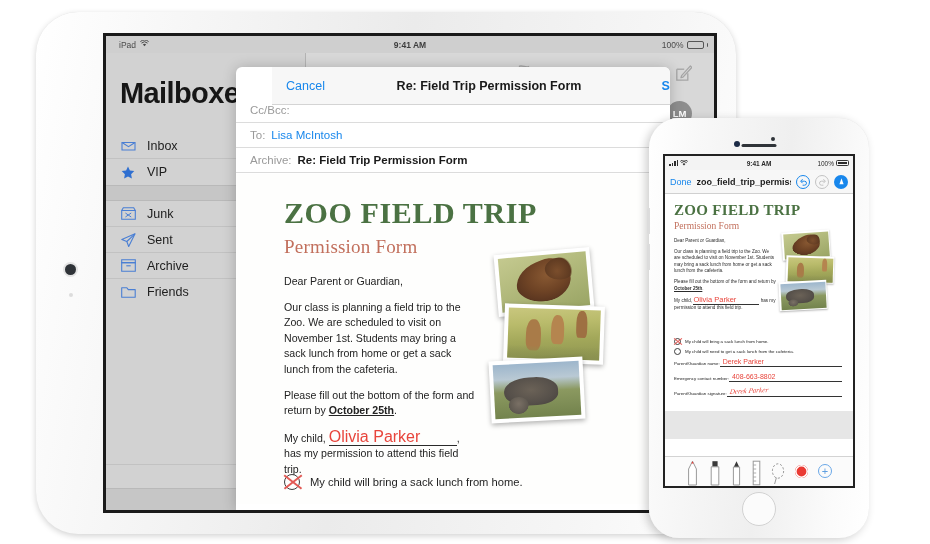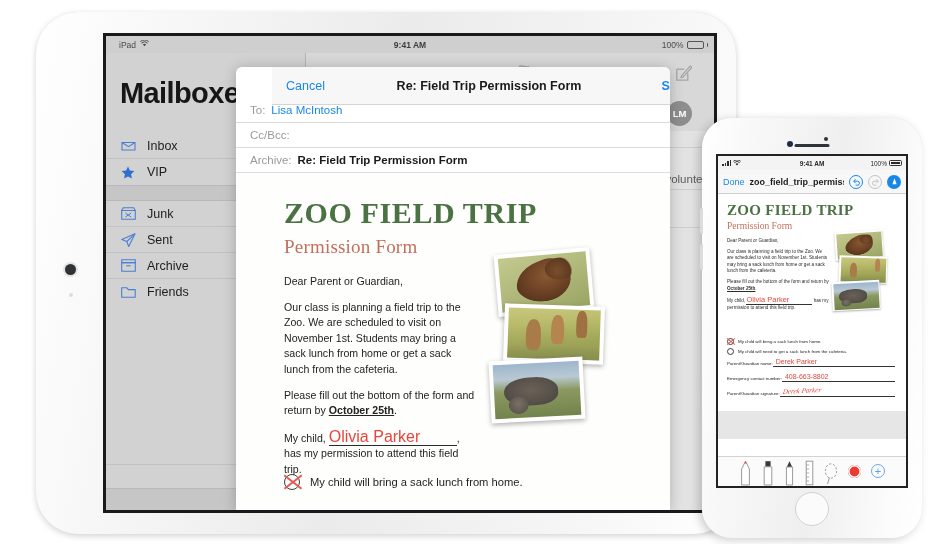--- a/index.html
+++ b/index.html
@@ -248,21 +248,21 @@
     border-radius: 48% 44% 40% 46%;
   }
   .img-elephant::after {
     content:""; position:absolute; left:16%; top:62%; width:24%; height:30%;
     background: radial-gradient(ellipse at 50% 40%, #7a7065 0%, #5d574f 70%, transparent 74%);
     border-radius: 50%;
   }
 
   
   #iphone {
-    position: absolute; left: 702px; top: 118px;
+    position: absolute; left: 649px; top: 118px;
     width: 220px; height: 420px;
     background: #fafafa;
     border-radius: 30px;
     box-shadow: inset 0 0 0 1px #dcdcdc, -3px 2px 10px rgba(0,0,0,.2);
   }
   #iphone-grad {
     position: absolute; inset: 0; border-radius: 30px;
     background: linear-gradient(96deg,#ffffff 0%,#f8f8f8 20%,#efefef 55%,#fbfbfb 85%,#ffffff 100%);
   }
   #ip-speaker { position: absolute; left: 50%; top: 26px; transform: translateX(-50%); width: 35px; height: 3px; border-radius: 2px; background: #2f3338; }
@@ -508,26 +508,26 @@
       <div id="compose">
         <div id="compose-grabber"></div>
         <div id="compose-nav">
           <span id="compose-cancel">Cancel</span>
           <span id="compose-title">Re: Field Trip Permission Form</span>
           <span id="compose-send">Send</span>
         </div>
 
         <div style="position:absolute;left:0;top:31px;width:100%;">
           <div class="hdr-row">
+            <span class="hdr-lbl">Cc/Bcc:</span>
+            <span class="hdr-val"></span>
+          </div>
+          <div class="hdr-row">
             <span class="hdr-lbl">To:</span>
             <span class="hdr-val-link">Lisa McIntosh</span>
-          </div>
-          <div class="hdr-row">
-            <span class="hdr-lbl">Cc/Bcc:</span>
-            <span class="hdr-val"></span>
           </div>
           <div class="hdr-row">
             <span class="hdr-lbl">Archive:</span>
             <span class="hdr-val">Re: Field Trip Permission Form</span>
           </div>
         </div>
 
         <div id="doc">
           <div id="doc-h1">ZOO FIELD TRIP</div>
           <div id="doc-h2">Permission Form</div>

